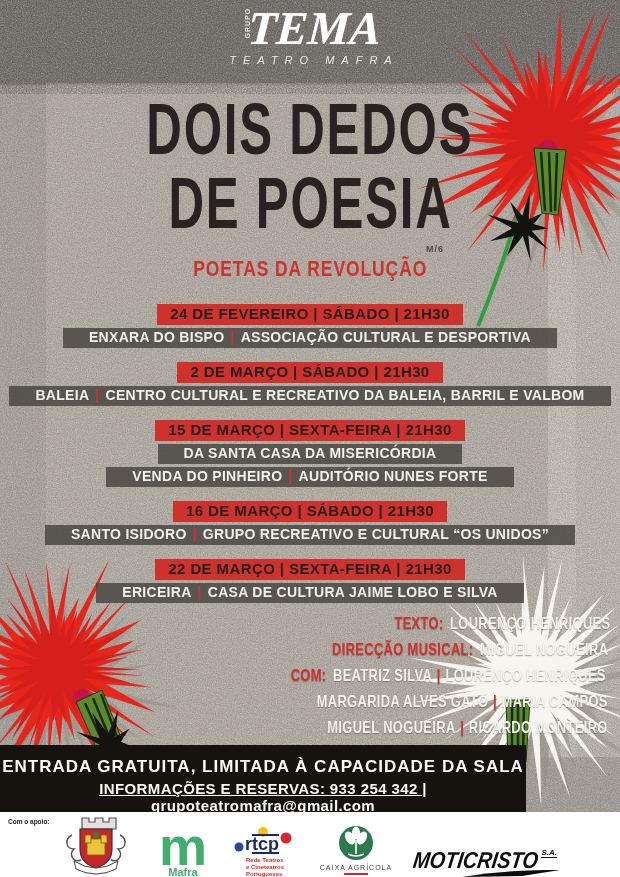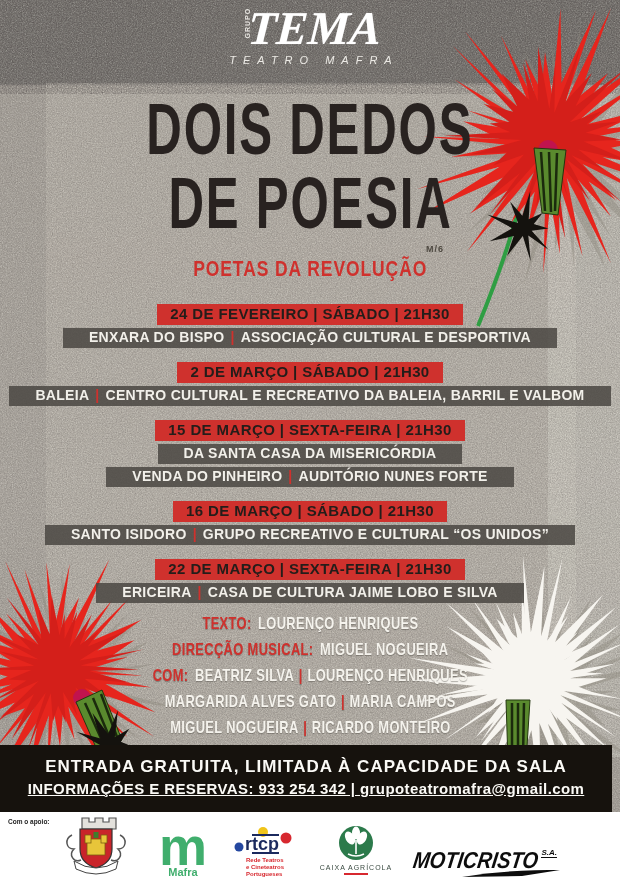--- a/index.html
+++ b/index.html
@@ -28,27 +28,27 @@
   .subtitle{left:0;right:0;top:258px;text-align:center;}
   .subtitle>span{display:inline-block;font-weight:bold;font-size:19px;letter-spacing:1px;color:var(--red,#cf312d);transform:scale(0.92,1.15);}
   
   .events{left:0;right:0;top:304px;text-align:center;}
   .event{margin-bottom:14px;}
   .date-bar{display:inline-block;background:var(--red,#cf312d);color:#241d1a;font-weight:bold;font-size:15px;letter-spacing:.4px;padding:1px 13px 3px;}
   .loc-row{margin-top:3px;}
   .loc-bar{display:inline-block;background:rgba(74,71,66,0.85);color:#f2f0ea;font-weight:bold;font-size:14px;letter-spacing:.3px;padding:1px 26px 3px;}
   .pipe{color:var(--red,#cf312d);padding:0 6px;font-weight:bold;}
   
-  .credits{left:0;right:0;top:610px;text-align:center;line-height:25px;}
+  .credits{left:0;right:0;top:610px;text-align:right;line-height:25px;}
   .credit-line{display:block;}
   .credit-line>span.inner{display:inline-block;transform:scale(0.92,1.22);font-weight:bold;font-size:14px;color:#f5f3ed;letter-spacing:.4px;text-shadow:0 1px 1px rgba(40,36,32,.35);}
   .credit-label{color:var(--red,#cf312d);margin-right:7px;}
   .credit-pipe{color:var(--red,#cf312d);padding:0 5px;}
   
-  .band{left:0;top:745px;width:612px;height:67px;background:var(--band-black,#16120d);text-align:center;color:#fbfaf6;z-index:4;}
+  .band{left:0;top:745px;width:526px;height:67px;background:var(--band-black,#16120d);text-align:center;color:#fbfaf6;z-index:4;}
   .band-l1{margin-top:12px;font-weight:bold;font-size:17px;letter-spacing:1px;}
   .band-l2{margin-top:3px;font-weight:bold;font-size:15px;letter-spacing:.4px;text-decoration:underline;}
   
   .footer{left:0;top:812px;width:620px;height:65px;background:#ffffff;z-index:4;}
   .support{position:absolute;left:8px;top:6px;font-size:6.5px;font-weight:bold;color:#222;}
   .logo{position:absolute;}
   .moticristo{left:410px;top:36px;white-space:nowrap;}
   .moti-text{display:inline-block;font-weight:bold;font-style:italic;font-size:21px;color:#0d0d0d;transform:skewX(-8deg) scale(0.95,1.1);letter-spacing:0;}
   .moti-sa{font-size:8px;font-weight:bold;font-style:italic;color:#0d0d0d;vertical-align:top;border-bottom:1px solid #0d0d0d;}
   .moti-swoosh{position:absolute;left:52px;top:22px;}

